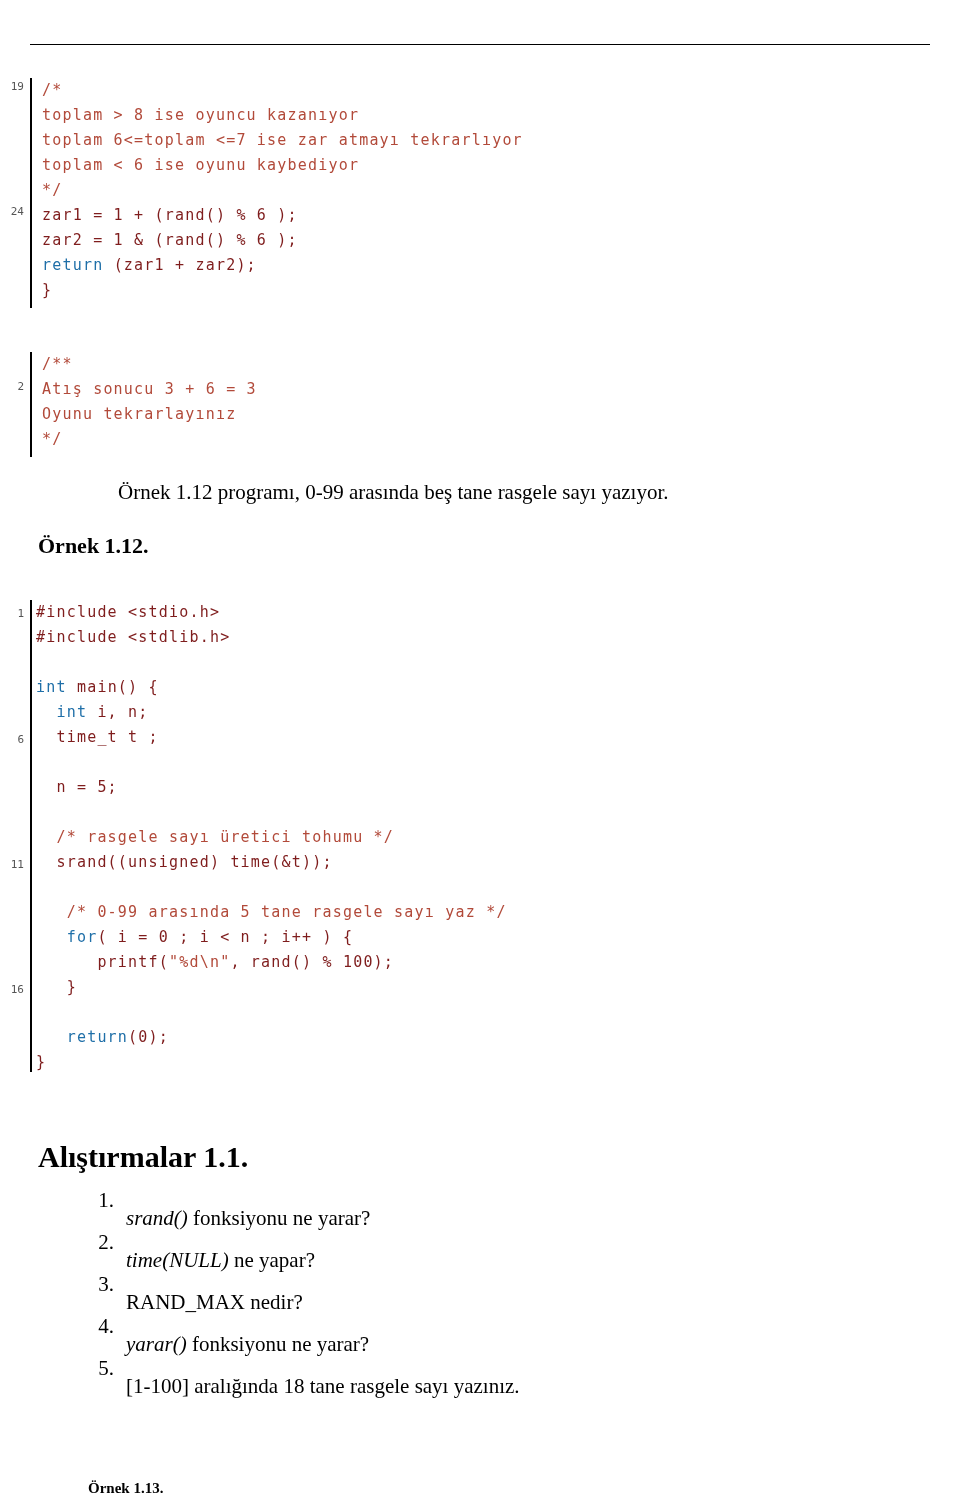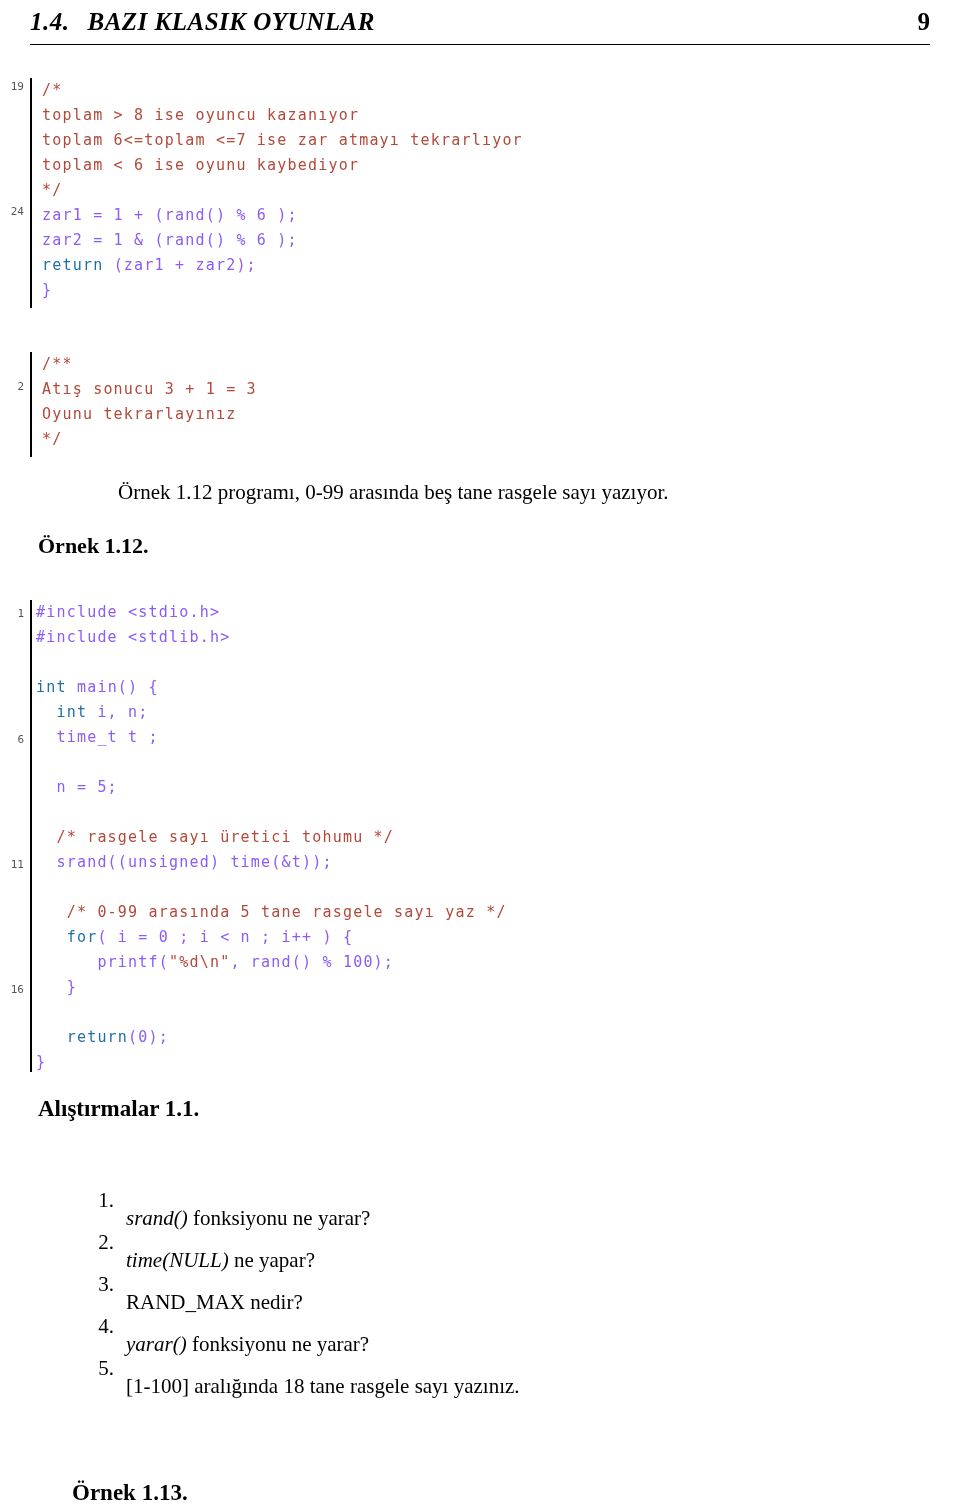--- a/index.html
+++ b/index.html
@@ -71,21 +71,21 @@
     position: absolute;
     font-family: "DejaVu Sans Mono", monospace;
     font-size: 11px;
     color: #555;
     text-align: right;
     width: 24px;
   }
   .cmt { color: #b24a3a; }
   .kw  { color: #1f6fa8; }
   .str { color: #b24a3a; }
-  .pl  { color: #8b5cf6; }
+  .pl  { color: #7f1d1d; }
 
   
   .bodytext {
     position: absolute;
     font-family: "Liberation Serif", serif;
     font-size: 21px;
   }
   .heading-bold {
     position: absolute;
     font-family: Liberation Serif, serif;
@@ -115,48 +115,43 @@
     top: 18px;
     white-space: nowrap;
   }
   .it { font-style: italic; }
 </style>
 </head>
 <body>
 
 <div class="page">
 
-  <div class="header">
-    <span class="header-title">1.4.</span>
-    <span class="header-title" style="margin-left:14px;">BAZI KLASIK OYUNLAR</span>
-    <span class="header-page">9</span>
-  </div>
   <div class="header-rule"></div>
 
   <div class="code-rule" style="left:30px; top:78px; height:230px;"></div>
   <div class="lineno" style="left:0px; top:80px;">19</div>
   <div class="lineno" style="left:0px; top:205px;">24</div>
   <div class="codeblock" style="left:42px; top:78px;" id="cb1"><div><span class="cmt">/*</span></div><div><span class="cmt">toplam &gt; 8 ise oyuncu kazanıyor</span></div><div><span class="cmt">toplam 6&lt;=toplam &lt;=7 ise zar atmayı tekrarlıyor</span></div><div><span class="cmt">toplam &lt; 6 ise oyunu kaybediyor</span></div><div><span class="cmt">*/</span></div><div><span class="pl">zar1 = 1 + (rand() % 6 );</span></div><div><span class="pl">zar2 = 1 &amp; (rand() % 6 );</span></div><div><span class="kw">return </span><span class="pl">(zar1 + zar2);</span></div><div><span class="pl">}</span></div></div>
 
   <div class="code-rule" style="left:30px; top:352px; height:105px;"></div>
   <div class="lineno" style="left:0px; top:380px;">2</div>
-  <div class="codeblock" style="left:42px; top:352px;" id="cb2"><div><span class="cmt">/**</span></div><div><span class="cmt">Atış sonucu 3 + 1 = 3</span></div><div><span class="cmt">Oyunu tekrarlayınız</span></div><div><span class="cmt">*/</span></div></div>
+  <div class="codeblock" style="left:42px; top:352px;" id="cb2"><div><span class="cmt">/**</span></div><div><span class="cmt">Atış sonucu 3 + 6 = 3</span></div><div><span class="cmt">Oyunu tekrarlayınız</span></div><div><span class="cmt">*/</span></div></div>
 
   <div class="bodytext" style="left:118px; top:480px;">Örnek 1.12 programı, 0-99 arasında beş tane rasgele sayı yazıyor.</div>
 
   <div class="heading-bold" style="left:38px; top:533px;">Örnek 1.12.</div>
 
   <div class="code-rule" style="left:30px; top:600px; height:472px;"></div>
   <div class="lineno" style="left:0px; top:607px;">1</div>
   <div class="lineno" style="left:0px; top:733px;">6</div>
   <div class="lineno" style="left:0px; top:858px;">11</div>
   <div class="lineno" style="left:0px; top:983px;">16</div>
   <div class="codeblock" style="left:36px; top:600px;" id="cb3"><div><span class="pl">#include &lt;stdio.h&gt;</span></div><div><span class="pl">#include &lt;stdlib.h&gt;</span></div><div>&nbsp;</div><div><span class="kw">int </span><span class="pl">main() {</span></div><div><span class="kw">  int </span><span class="pl">i, n;</span></div><div><span class="pl">  time_t t ;</span></div><div>&nbsp;</div><div><span class="pl">  n = 5;</span></div><div>&nbsp;</div><div><span class="cmt">  /* rasgele sayı üretici tohumu */</span></div><div><span class="pl">  srand((unsigned) time(&amp;t));</span></div><div>&nbsp;</div><div><span class="cmt">   /* 0-99 arasında 5 tane rasgele sayı yaz */</span></div><div><span class="kw">   for</span><span class="pl">( i = 0 ; i &lt; n ; i++ ) {</span></div><div><span class="pl">      printf(</span><span class="str">"%d\n"</span><span class="pl">, rand() % 100);</span></div><div><span class="pl">   }</span></div><div>&nbsp;</div><div><span class="kw">   return</span><span class="pl">(0);</span></div><div><span class="pl">}</span></div></div>
 
-  <div class="heading-bold" style="left:38px; top:1096px; font-size:23px;">Alıştırmalar 1.1.</div>
+  <div class="heading-bold" style="left:38px; top:1140px; font-size:30px;">Alıştırmalar 1.1.</div>
 
   <div class="ex-list" style="left:88px; top:1188px; width:800px;" id="exlist">
       <div class="ex-item">
         <span class="ex-num">1.</span>
         <span class="ex-text"><span class="it">srand()</span> fonksiyonu ne yarar?</span>
       </div>
       <div class="ex-item">
         <span class="ex-num">2.</span>
         <span class="ex-text"><span class="it">time(NULL)</span> ne yapar?</span>
       </div>
@@ -167,15 +162,15 @@
       <div class="ex-item">
         <span class="ex-num">4.</span>
         <span class="ex-text"><span class="it">yarar()</span> fonksiyonu ne yarar?</span>
       </div>
       <div class="ex-item">
         <span class="ex-num">5.</span>
         <span class="ex-text">[1-100] aralığında 18 tane rasgele sayı yazınız.</span>
       </div>
     </div>
 
-  <div class="heading-bold" style="left:72px; top:1480px; font-size:23px;">Örnek 1.13.</div>
+  <div class="heading-bold" style="left:88px; top:1480px; font-size:15px;">Örnek 1.13.</div>
 
 </div>
 
 </body></html>

